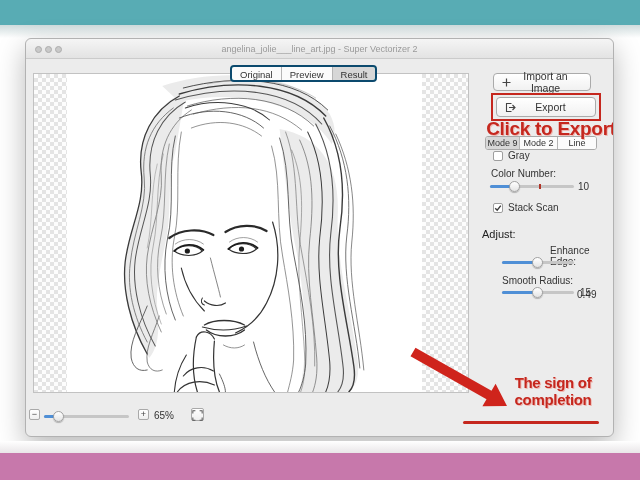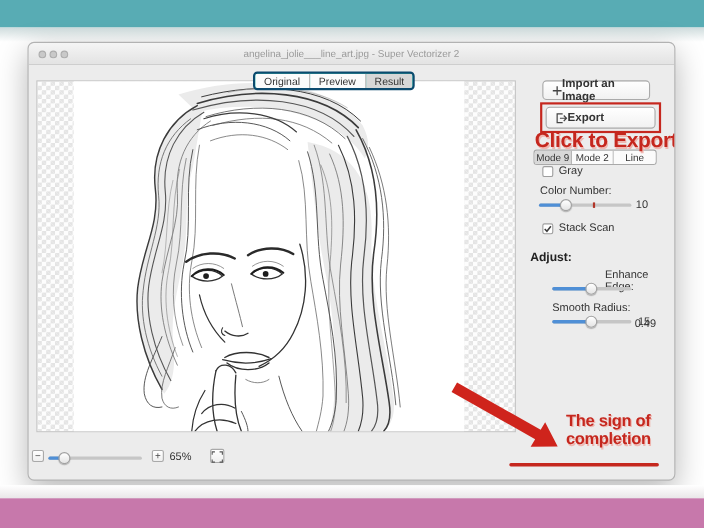--- a/index.html
+++ b/index.html
@@ -61,21 +61,21 @@
   .slider .thumb{position:absolute;top:0;width:11px;height:11px;border-radius:50%;
                  background:linear-gradient(#ffffff,#e4e4e4);border:1px solid #a2a2a2;
                  box-shadow:0 1px 1px rgba(0,0,0,.25);}
   .slider .tick{position:absolute;top:3px;width:2.5px;height:5px;background:#b23528;}
 
   .zoom-slider{left:18px;top:372px;width:85px;}
 
   
   .btn{position:absolute;display:flex;align-items:center;background:linear-gradient(#ffffff,#f1f1f1);
        border:1px solid #aaaaaa;border-radius:4px;font-size:10.5px;color:#333;padding:0;}
-  .btn .lbl{flex:1;text-align:left;padding-right:10px;font-weight:bold;}
+  .btn .lbl{flex:1;text-align:center;padding-right:10px;}
   .btn .ic{margin-left:8px;display:flex;align-items:center;}
   .import-btn{left:467px;top:34px;width:98px;height:18px;}
   .export-btn{left:470px;top:58px;width:100px;height:20px;}
   .export-redbox{position:absolute;left:465px;top:54px;width:110px;height:28px;
                  border:2px solid #c5271e;z-index:40;}
 
   .modetabs{position:absolute;left:459px;top:97px;height:14px;display:flex;
             border:1px solid #a9a9a9;border-radius:3px;overflow:hidden;background:#fbfbfb;}
   .modetabs .seg{font-size:9px;color:#333;line-height:12px;text-align:center;
                  border-right:1px solid #b5b5b5;background:#fbfbfb;}
@@ -86,21 +86,21 @@
   .chk{position:absolute;display:flex;align-items:center;gap:5px;font-size:10px;color:#333;}
   .chk .box{width:10px;height:10px;background:#fff;border:1px solid #9e9e9e;border-radius:2px;
             position:relative;}
   .chk.gray-chk{left:467px;top:111px;}
   .chk.stack-chk{left:467px;top:163px;}
 
   .sb-label{position:absolute;font-size:10px;color:#333;}
   .cn-label{left:465px;top:129px;}
   .cn-slider{left:464px;top:142px;width:84px;}
   .cn-value{left:552px;top:142px;}
-  .adjust-h{left:456px;top:189px;font-size:11px;font-weight:bold;color:#222;}
+  .adjust-h{left:456px;top:189px;font-size:11px;font-weight:normal;color:#222;}
   .ee-label{left:476px;top:206px;padding-left:48px;}
   .ee-slider{left:476px;top:218px;width:72px;}
   .ee-value{left:551px;top:218px;margin-top:32px;}
   .sr-label{left:476px;top:236px;}
   .sr-slider{left:476px;top:248px;width:72px;}
   .sr-value{left:554px;top:248px;}
   .sb-value{position:absolute;font-size:10px;color:#333;}
 
   
   .status-text{position:absolute;left:435px;top:371px;width:140px;text-align:center;

